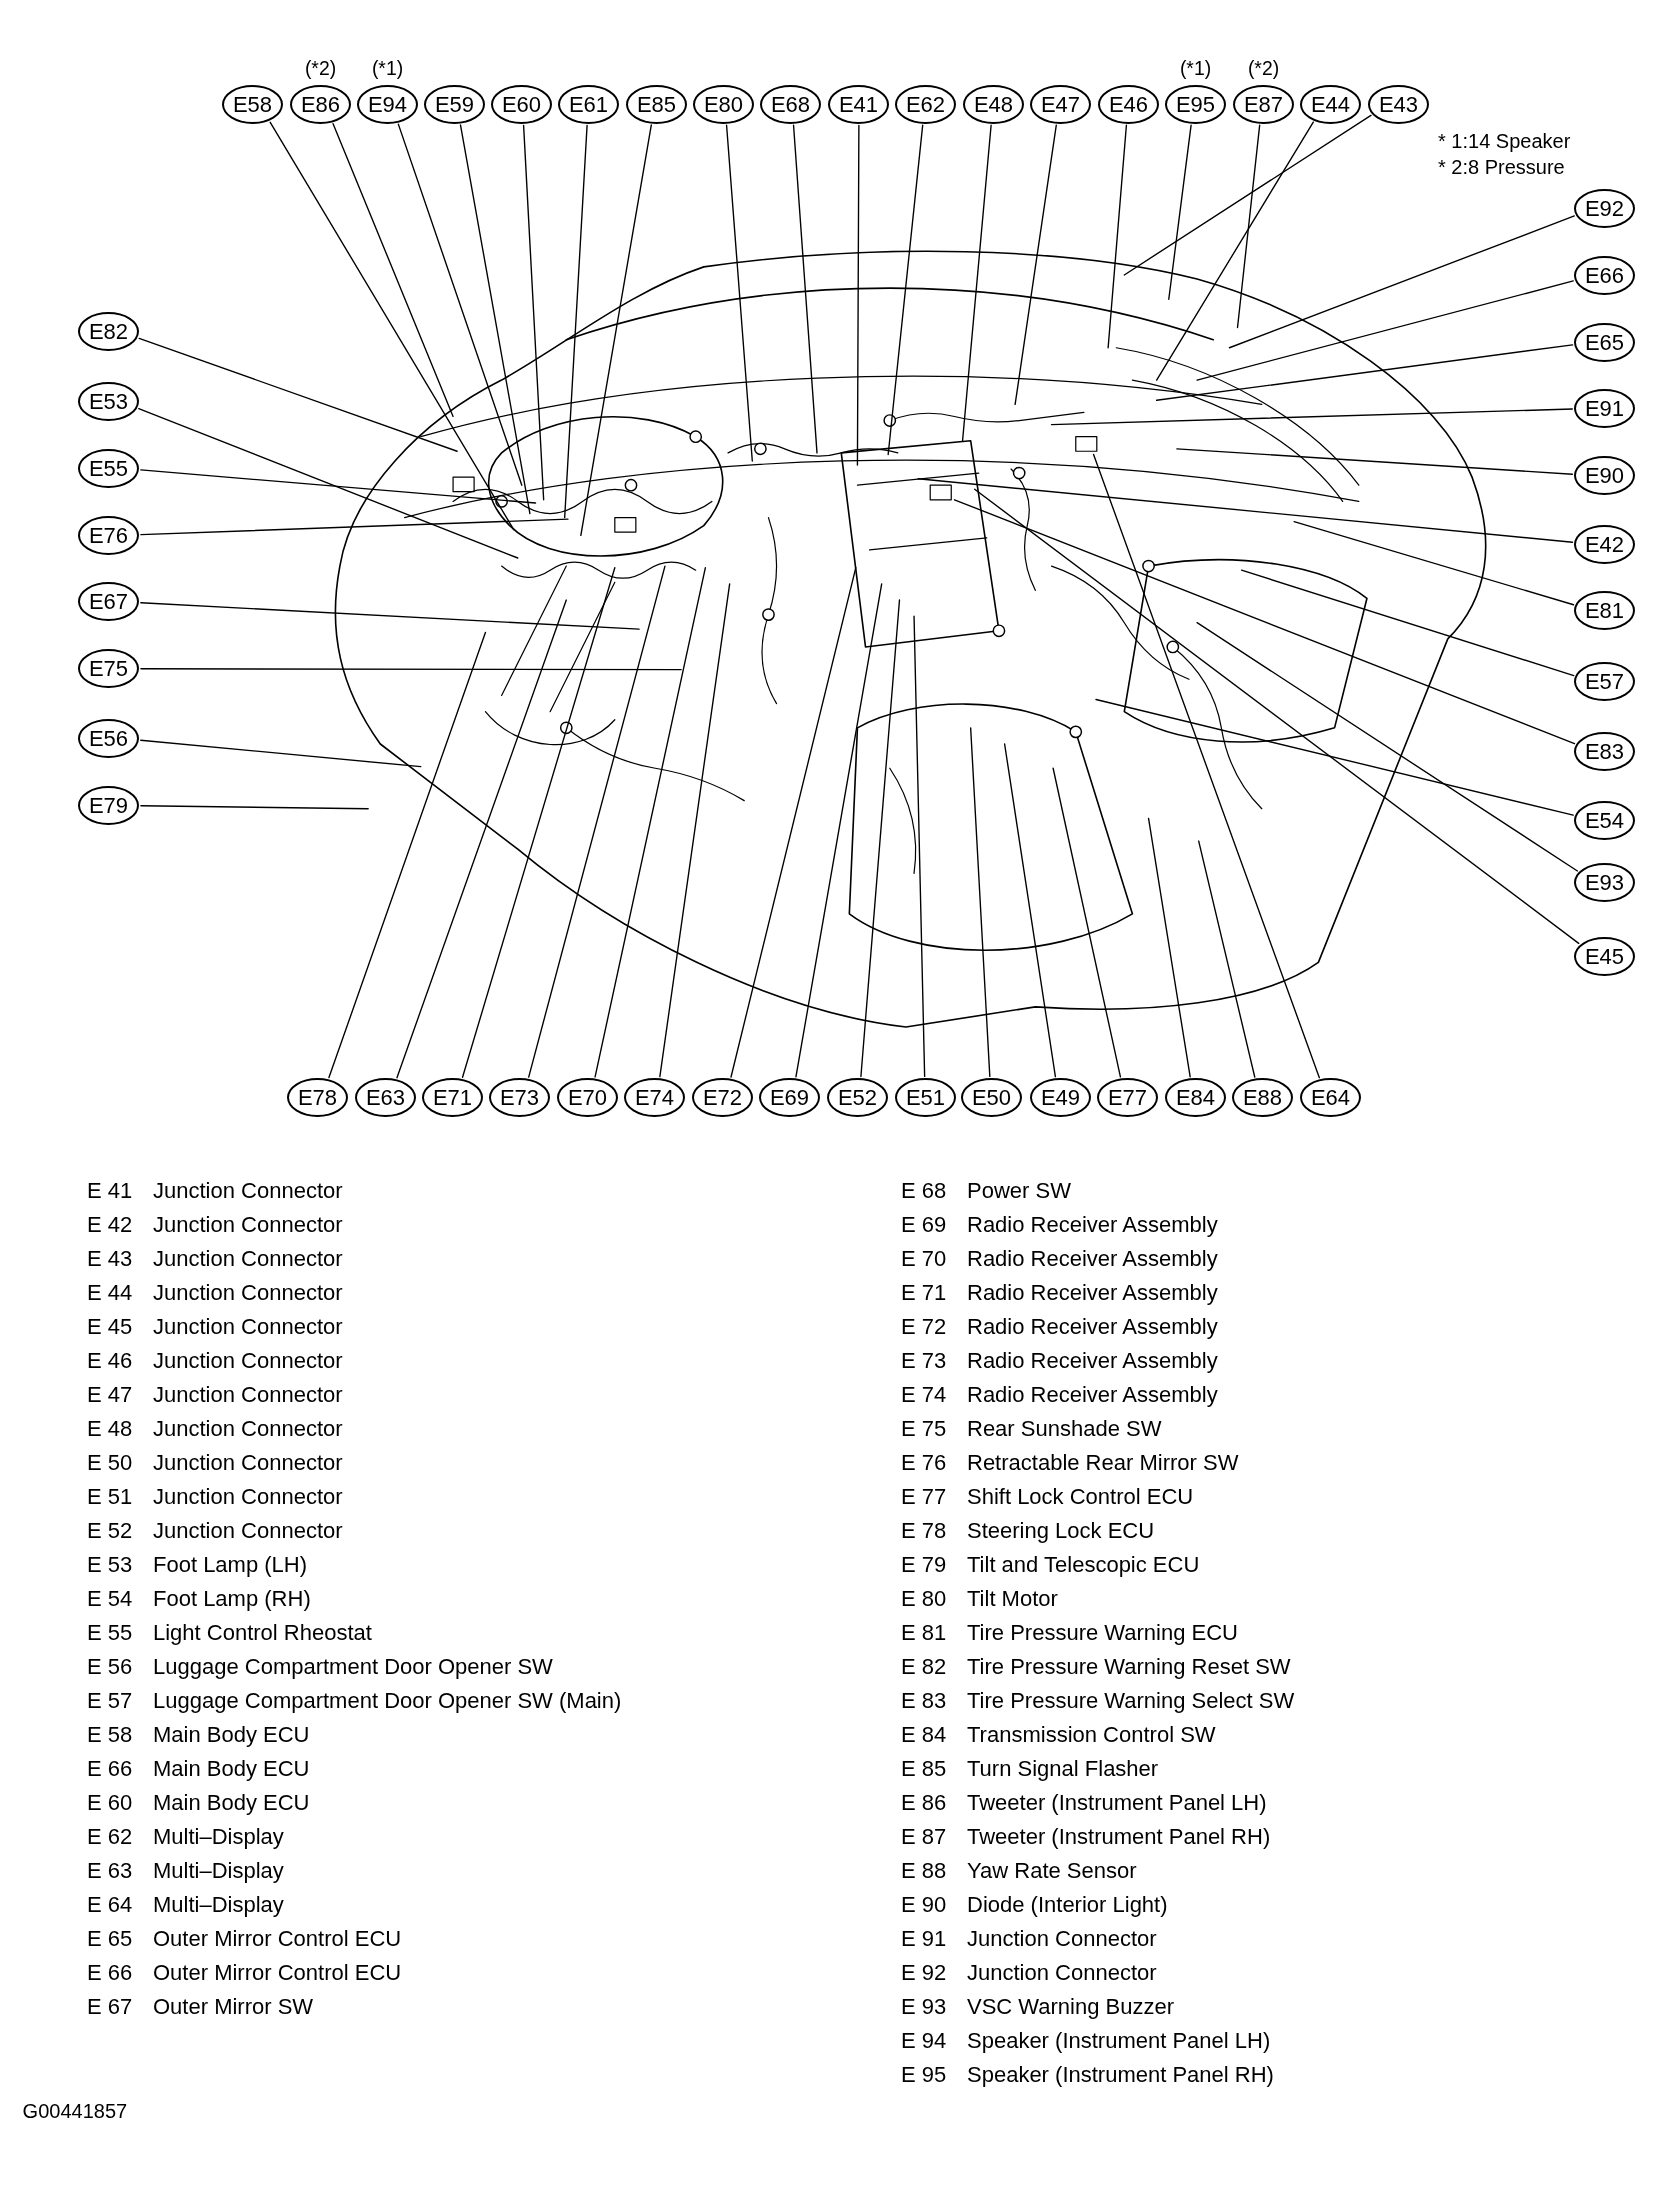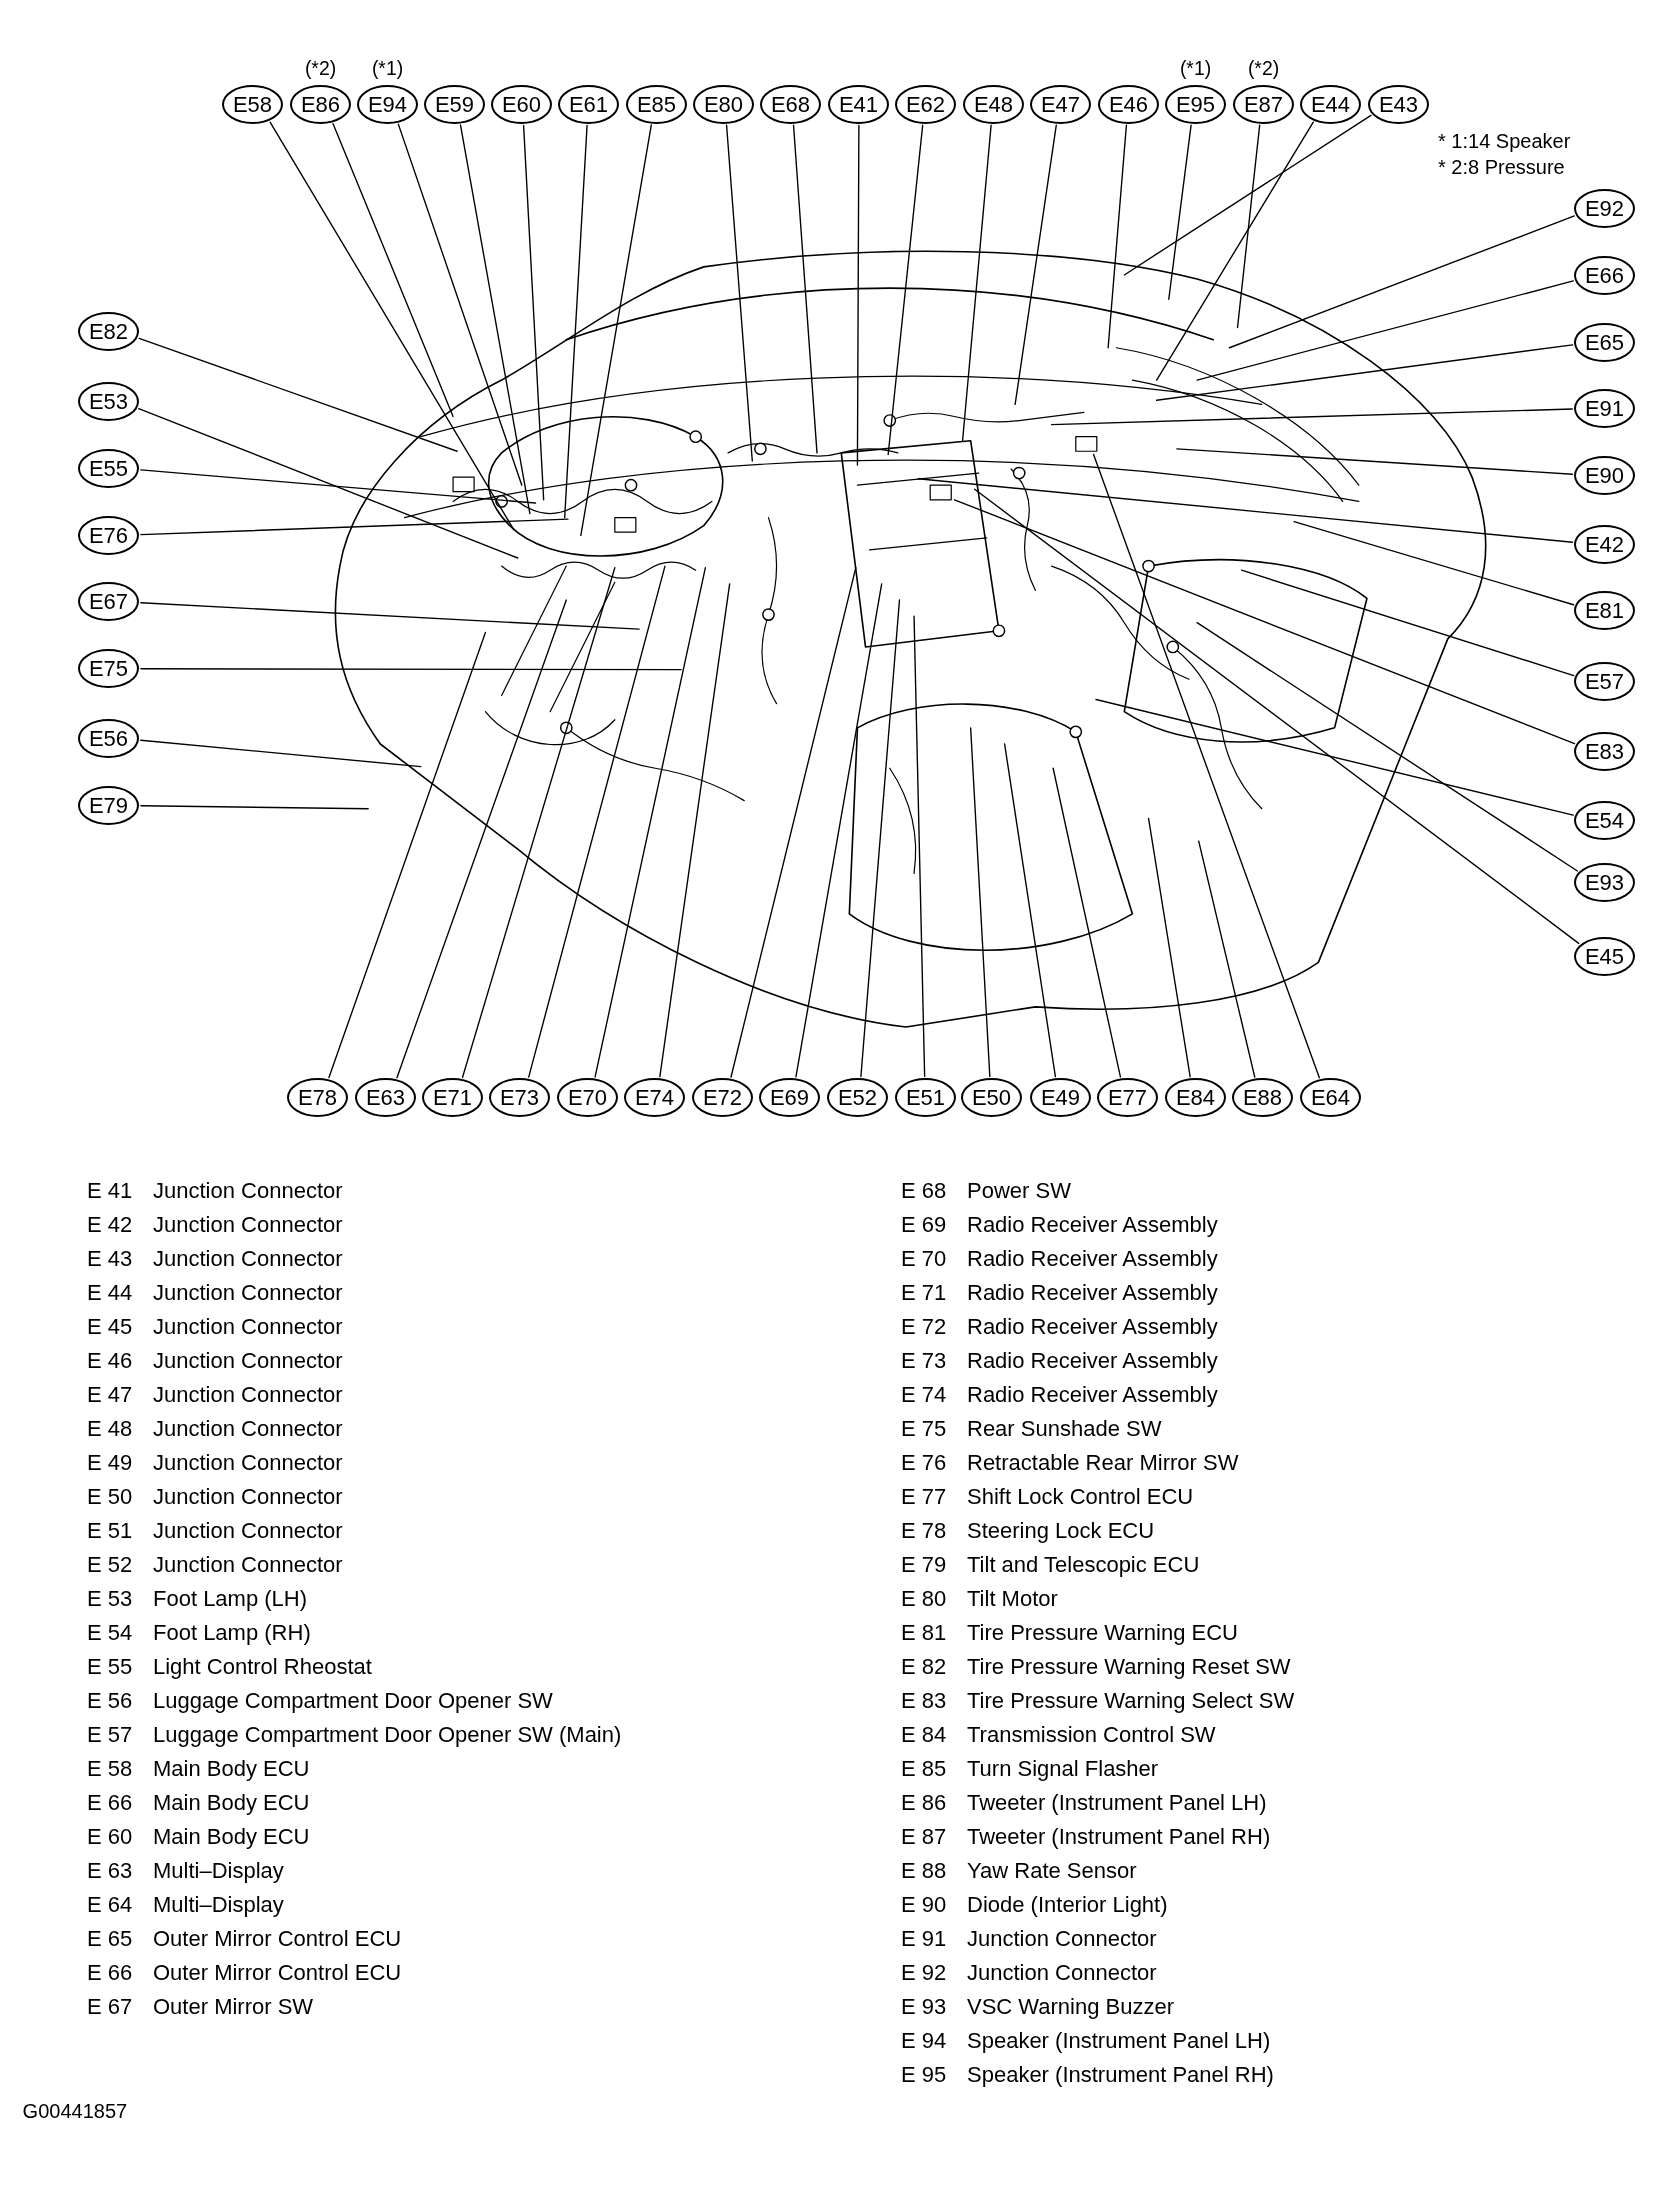--- a/index.html
+++ b/index.html
@@ -256,32 +256,32 @@
   <div class="legend">
     <div class="legend-col" id="legend-left">
         <div class="legend-row"><span class="legend-code">E 41</span><span class="legend-desc">Junction Connector</span></div>
         <div class="legend-row"><span class="legend-code">E 42</span><span class="legend-desc">Junction Connector</span></div>
         <div class="legend-row"><span class="legend-code">E 43</span><span class="legend-desc">Junction Connector</span></div>
         <div class="legend-row"><span class="legend-code">E 44</span><span class="legend-desc">Junction Connector</span></div>
         <div class="legend-row"><span class="legend-code">E 45</span><span class="legend-desc">Junction Connector</span></div>
         <div class="legend-row"><span class="legend-code">E 46</span><span class="legend-desc">Junction Connector</span></div>
         <div class="legend-row"><span class="legend-code">E 47</span><span class="legend-desc">Junction Connector</span></div>
         <div class="legend-row"><span class="legend-code">E 48</span><span class="legend-desc">Junction Connector</span></div>
-        <div class="legend-row"><span class="legend-code">E 49</span><span class="legend-desc">Junction Connector</span></div>
         <div class="legend-row"><span class="legend-code">E 50</span><span class="legend-desc">Junction Connector</span></div>
         <div class="legend-row"><span class="legend-code">E 51</span><span class="legend-desc">Junction Connector</span></div>
         <div class="legend-row"><span class="legend-code">E 52</span><span class="legend-desc">Junction Connector</span></div>
         <div class="legend-row"><span class="legend-code">E 53</span><span class="legend-desc">Foot Lamp (LH)</span></div>
         <div class="legend-row"><span class="legend-code">E 54</span><span class="legend-desc">Foot Lamp (RH)</span></div>
         <div class="legend-row"><span class="legend-code">E 55</span><span class="legend-desc">Light Control Rheostat</span></div>
         <div class="legend-row"><span class="legend-code">E 56</span><span class="legend-desc">Luggage Compartment Door Opener SW</span></div>
         <div class="legend-row"><span class="legend-code">E 57</span><span class="legend-desc">Luggage Compartment Door Opener SW (Main)</span></div>
         <div class="legend-row"><span class="legend-code">E 58</span><span class="legend-desc">Main Body ECU</span></div>
         <div class="legend-row"><span class="legend-code">E 66</span><span class="legend-desc">Main Body ECU</span></div>
         <div class="legend-row"><span class="legend-code">E 60</span><span class="legend-desc">Main Body ECU</span></div>
+        <div class="legend-row"><span class="legend-code">E 62</span><span class="legend-desc">Multi–Display</span></div>
         <div class="legend-row"><span class="legend-code">E 63</span><span class="legend-desc">Multi–Display</span></div>
         <div class="legend-row"><span class="legend-code">E 64</span><span class="legend-desc">Multi–Display</span></div>
         <div class="legend-row"><span class="legend-code">E 65</span><span class="legend-desc">Outer Mirror Control ECU</span></div>
         <div class="legend-row"><span class="legend-code">E 66</span><span class="legend-desc">Outer Mirror Control ECU</span></div>
         <div class="legend-row"><span class="legend-code">E 67</span><span class="legend-desc">Outer Mirror SW</span></div>
       </div>
     <div class="legend-col" id="legend-right">
         <div class="legend-row"><span class="legend-code">E 68</span><span class="legend-desc">Power SW</span></div>
         <div class="legend-row"><span class="legend-code">E 69</span><span class="legend-desc">Radio Receiver Assembly</span></div>
         <div class="legend-row"><span class="legend-code">E 70</span><span class="legend-desc">Radio Receiver Assembly</span></div>

